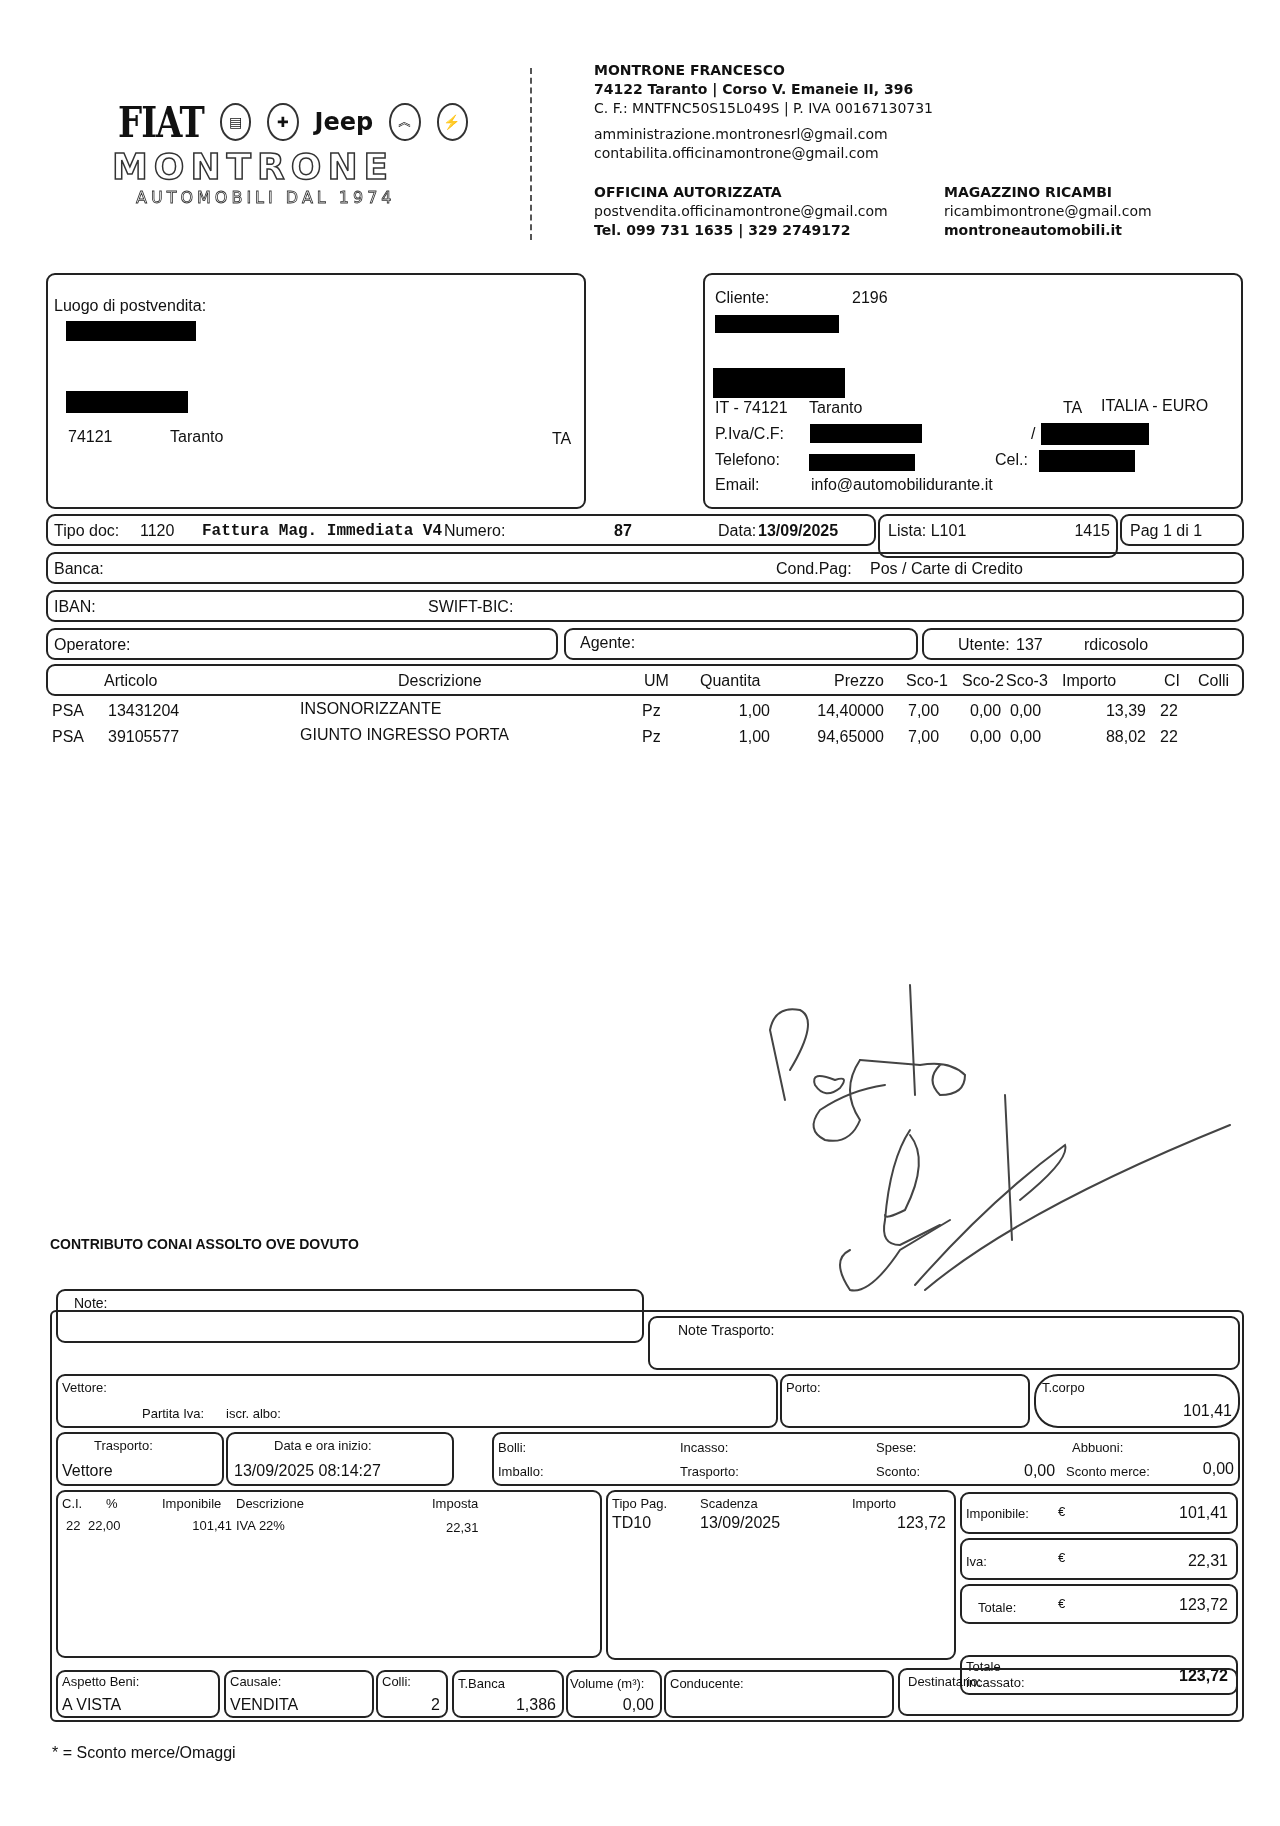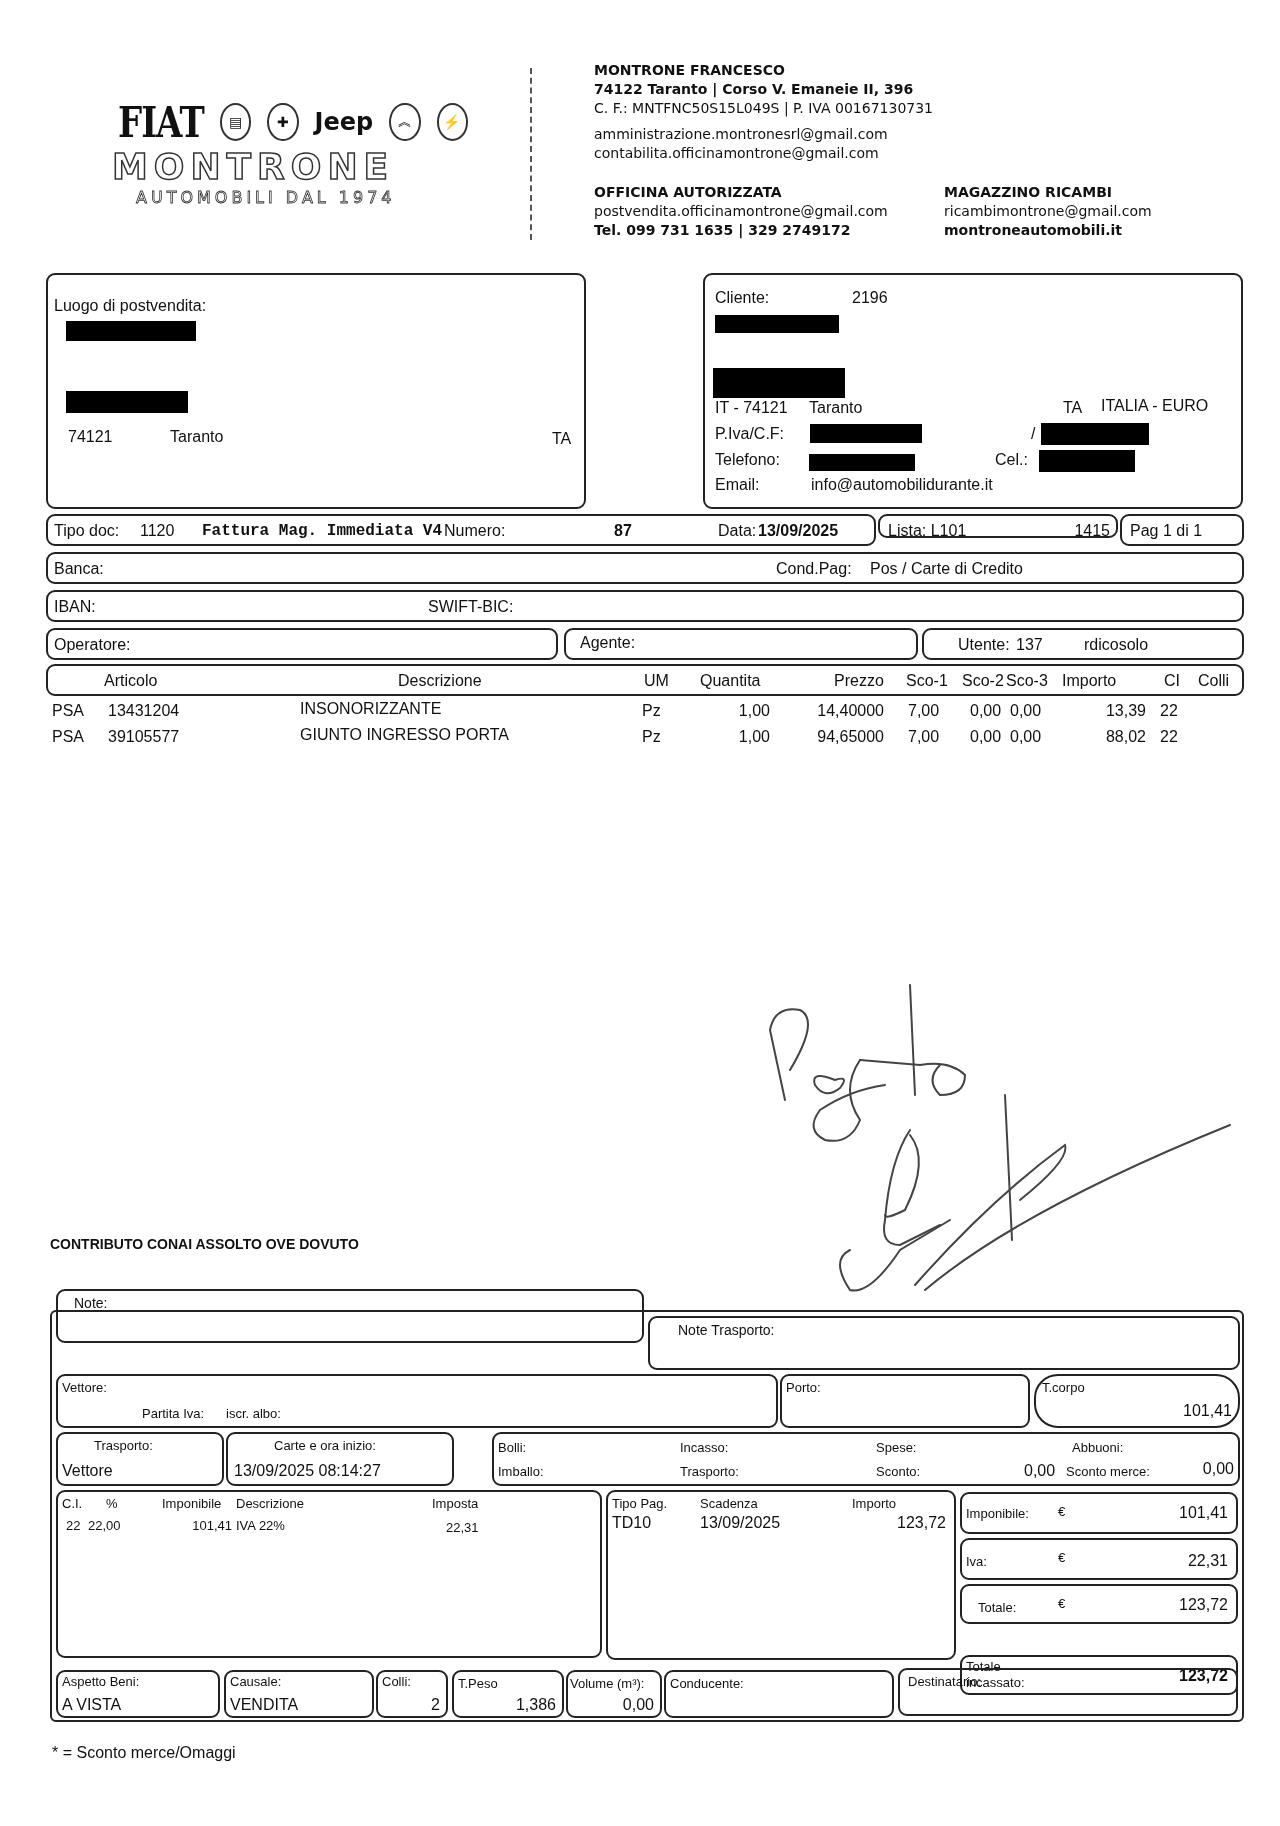--- a/index.html
+++ b/index.html
@@ -88,21 +88,21 @@
 
 <div class="box" style="left:46px;top:514px;width:830px;height:32px;">
   <div class="lbl" style="left:6px;top:6px;">Tipo doc:</div>
   <div class="lbl" style="left:92px;top:6px;">1120</div>
   <div class="lbl b" style="left:154px;top:6px;font-family:Liberation Mono, monospace;">Fattura Mag. Immediata V4</div>
   <div class="lbl" style="left:396px;top:6px;">Numero:</div>
   <div class="lbl b" style="left:566px;top:6px;">87</div>
   <div class="lbl" style="left:670px;top:6px;">Data:</div>
   <div class="lbl b" style="left:710px;top:6px;">13/09/2025</div>
 </div>
-<div class="box" style="left:878px;top:514px;width:240px;height:24px;">
+<div class="box" style="left:878px;top:514px;width:240px;height:44px;">
   <div class="lbl" style="left:8px;top:6px;">Lista: L101</div>
   <div class="lbl" style="right:6px;top:6px;">1415</div>
 </div>
 <div class="box" style="left:1120px;top:514px;width:124px;height:32px;">
   <div class="lbl" style="left:8px;top:6px;">Pag  1 di 1</div>
 </div>
 
 <div class="box" style="left:46px;top:552px;width:1198px;height:32px;">
   <div class="lbl" style="left:6px;top:6px;">Banca:</div>
   <div class="lbl" style="left:728px;top:6px;">Cond.Pag:</div>
@@ -205,21 +205,21 @@
 <div class="box" style="left:1034px;top:1374px;width:206px;height:54px;border-radius:24px;">
   <div class="lbl xs" style="left:6px;top:4px;">T.corpo</div>
   <div class="lbl" style="right:6px;top:26px;">101,41</div>
 </div>
 
 <div class="box" style="left:56px;top:1432px;width:168px;height:54px;">
   <div class="lbl xs" style="left:36px;top:4px;">Trasporto:</div>
   <div class="lbl" style="left:4px;top:28px;">Vettore</div>
 </div>
 <div class="box" style="left:226px;top:1432px;width:228px;height:54px;">
-  <div class="lbl xs" style="left:46px;top:4px;">Carte e ora inizio:</div>
+  <div class="lbl xs" style="left:46px;top:4px;">Data e ora inizio:</div>
   <div class="lbl" style="left:6px;top:28px;">13/09/2025  08:14:27</div>
 </div>
 <div class="box" style="left:492px;top:1432px;width:748px;height:54px;">
   <div class="lbl xs" style="left:4px;top:6px;">Bolli:</div>
   <div class="lbl xs" style="left:4px;top:30px;">Imballo:</div>
   <div class="lbl xs" style="left:186px;top:6px;">Incasso:</div>
   <div class="lbl xs" style="left:186px;top:30px;">Trasporto:</div>
   <div class="lbl xs" style="left:382px;top:6px;">Spese:</div>
   <div class="lbl xs" style="left:382px;top:30px;">Sconto:</div>
   <div class="lbl" style="left:530px;top:28px;">0,00</div>
@@ -281,21 +281,21 @@
 </div>
 <div class="box" style="left:224px;top:1670px;width:150px;height:48px;">
   <div class="lbl xs" style="left:4px;top:2px;">Causale:</div>
   <div class="lbl" style="left:4px;top:24px;">VENDITA</div>
 </div>
 <div class="box" style="left:376px;top:1670px;width:72px;height:48px;">
   <div class="lbl xs" style="left:4px;top:2px;">Colli:</div>
   <div class="lbl" style="right:6px;top:24px;">2</div>
 </div>
 <div class="box" style="left:452px;top:1670px;width:112px;height:48px;">
-  <div class="lbl xs" style="left:4px;top:4px;">T.Peso</div>
+  <div class="lbl xs" style="left:4px;top:4px;">T.Banca</div>
   <div class="lbl" style="right:6px;top:24px;">1,386</div>
 </div>
 <div class="box" style="left:566px;top:1670px;width:96px;height:48px;">
   <div class="lbl xs" style="left:2px;top:4px;">Volume (m³):</div>
   <div class="lbl" style="right:6px;top:24px;">0,00</div>
 </div>
 <div class="box" style="left:664px;top:1670px;width:230px;height:48px;">
   <div class="lbl xs" style="left:4px;top:4px;">Conducente:</div>
 </div>
 <div class="box" style="left:898px;top:1668px;width:340px;height:48px;">

